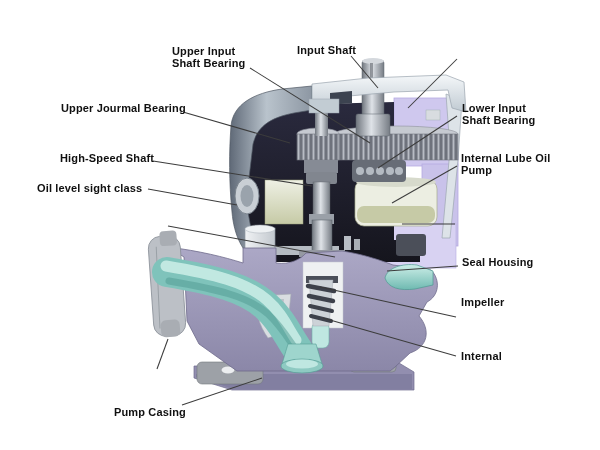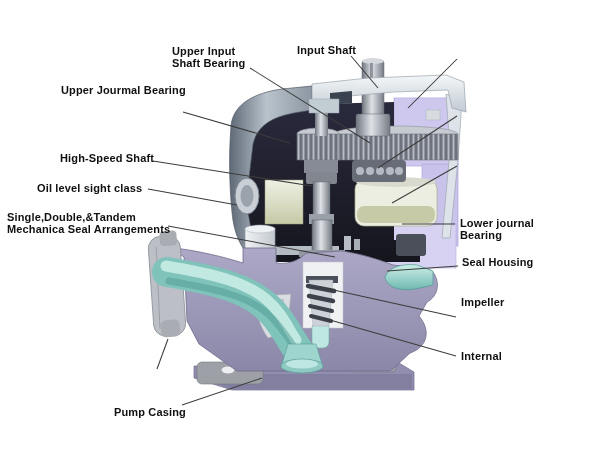--- a/index.html
+++ b/index.html
@@ -212,24 +212,23 @@
     <line x1="456" y1="317" x2="320" y2="287"></line>
     <line x1="456" y1="356" x2="323" y2="318"></line>
     <line x1="157" y1="369" x2="168" y2="339"></line>
     <line x1="182" y1="405" x2="262" y2="378"></line>
   </g>
 </svg>
 
 <div class="lbl" style="left:172px;top:45px">Upper Input
 Shaft Bearing</div>
 <div class="lbl" style="left:297px;top:44px">Input Shaft</div>
-<div class="lbl" style="left:61px;top:84px">Upper Jourmal Bearing</div>
+<div class="lbl" style="left:61px;top:102px">Upper Jourmal Bearing</div>
+<div class="lbl" style="left:462px;top:102px">Lower Input Shaft Bearing</div>
 <div class="lbl" style="left:60px;top:152px">High-Speed Shaft</div>
+<div class="lbl" style="left:461px;top:152px">Internal Lube Oil Pump</div>
 <div class="lbl" style="left:37px;top:182px">Oil level sight class</div>
-<div class="lbl" style="left:7px;top:211px">Single,Double,&amp;Tandem
-Mechanica Seal Arrangements</div>
-<div class="lbl" style="left:460px;top:217px">Lower journal Bearing</div>
 <div class="lbl" style="left:462px;top:256px">Seal Housing</div>
 <div class="lbl" style="left:461px;top:296px">Impeller</div>
 <div class="lbl" style="left:461px;top:350px">Internal</div>
 <div class="lbl" style="left:114px;top:406px">Pump Casing</div>
 
 </div>
 
 </body></html>

